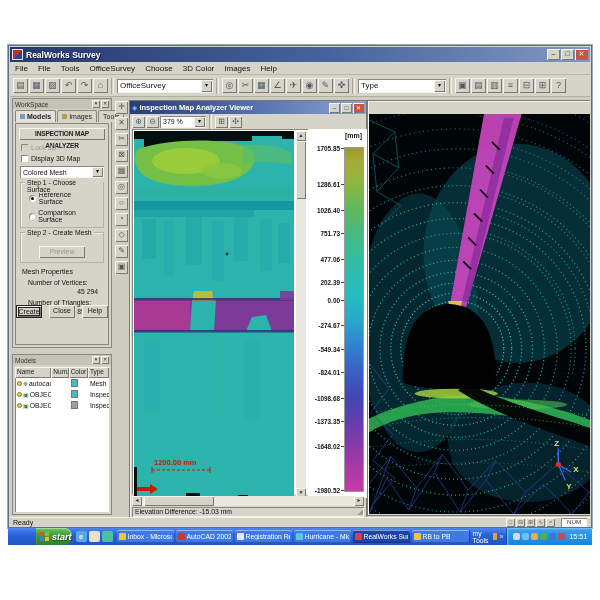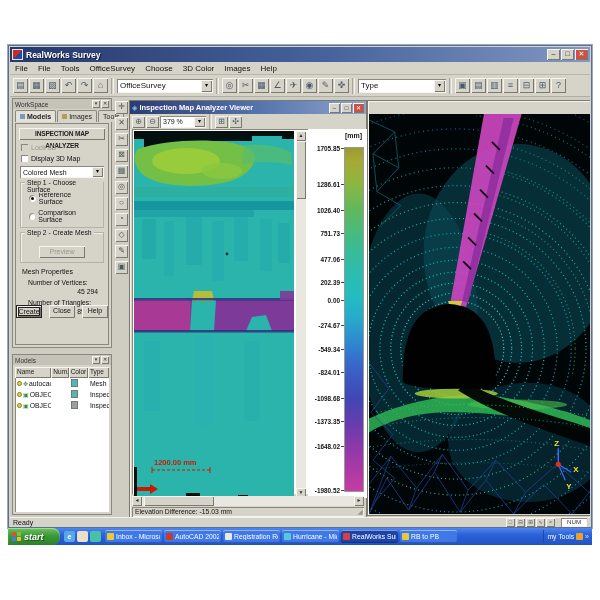--- a/index.html
+++ b/index.html
@@ -117,21 +117,21 @@
   .scale-row .tick { width:3px; height:1px; background:#444; margin-left:1px; }
 
   
   .statusbar { position:absolute; left:1px; right:1px; bottom:0; height:10px; background:#d6d3c9;
     display:flex; align-items:center; font-size:7px; color:#111; border-top:1px solid #f2f1ec; }
   .statusbar .rdy { flex:1; padding-left:3px; }
   .sic { width:9px; height:9px; background:#d6d3c9; font-size:5.5px; text-align:center; line-height:8px; color:#555; margin-left:1px; }
   .numbox { width:26px; height:9px; font-size:6.2px; text-align:center; color:#333; margin:0 3px 0 6px; }
 
   .taskbar { position:absolute; left:0; bottom:0; width:584px; height:17px;
-    background:linear-gradient(180deg,#4f86ef 0%,#2a62d8 40%,#2153c4 100%); display:flex; align-items:center; }
+    background:linear-gradient(180deg,#4f86ef 0%,#2a62d8 40%,#2153c4 100%); display:flex; align-items:center;padding-left:28px; }
   .startbtn { width:52px; height:17px; border-radius:0 8px 8px 0;
     background:linear-gradient(180deg,#6cc162 0%,#3d9a37 45%,#2e7f2a 100%);
     display:flex; align-items:center; gap:3px; padding-left:4px; box-shadow:inset 0 1px 1px #a9dca2; }
   .flag { width:9px; height:9px; display:grid; grid-template-columns:4px 4px; grid-template-rows:4px 4px; gap:1px; transform:skewY(-4deg); }
   .flag i { display:block; } .flag .fr{background:#e05030;} .flag .fg{background:#80c040;} .flag .fb{background:#4080e0;} .flag .fy{background:#e8c030;}
   .startbtn span { color:#fff; font-size:9px; font-weight:bold; font-style:italic; text-shadow:1px 1px 1px #1d4a1a; }
   .ql { display:flex; gap:2px; padding:0 4px; align-items:center; }
   .qli { width:11px; height:11px; border-radius:2px; font-size:7px; color:#fff; text-align:center; line-height:11px; font-weight:bold; }
   .tasks { display:flex; gap:2px; align-items:center; flex:1; }
   .task { width:57px; height:13px; border-radius:2px; display:flex; align-items:center; gap:2px; padding:0 2px;
@@ -635,16 +635,28 @@
         <div class="task" style="background: rgb(63, 121, 232);">
           <span class="tic" style="background: rgb(232, 200, 60);"></span>
           <span class="tlb">RB to PB</span>
         </div>
       </div>
     <div class="mytools">
       <span class="mt">my Tools</span>
       <span class="tic" style="width:7px;height:7px;background:#e8a030;border-radius:1px;display:inline-block;"></span>
       <span class="chev">»</span>
     </div>
+    <div class="tray">
+      <span style="display:flex;gap:2px;">
+
+      <span class="tri" style="background: rgb(216, 216, 232);"></span>
+            <span class="tri" style="background: rgb(112, 192, 232);"></span>
+            <span class="tri" style="background: rgb(232, 176, 56);"></span>
+            <span class="tri" style="background: rgb(80, 176, 80);"></span>
+            <span class="tri" style="background: rgb(56, 120, 216);"></span>
+            <span class="tri" style="background: rgb(192, 80, 80);"></span>
+          </span>
+      <span class="clock">15:51</span>
+    </div>
   </div>
 
 </div>
 </div>
 
 </body></html>

